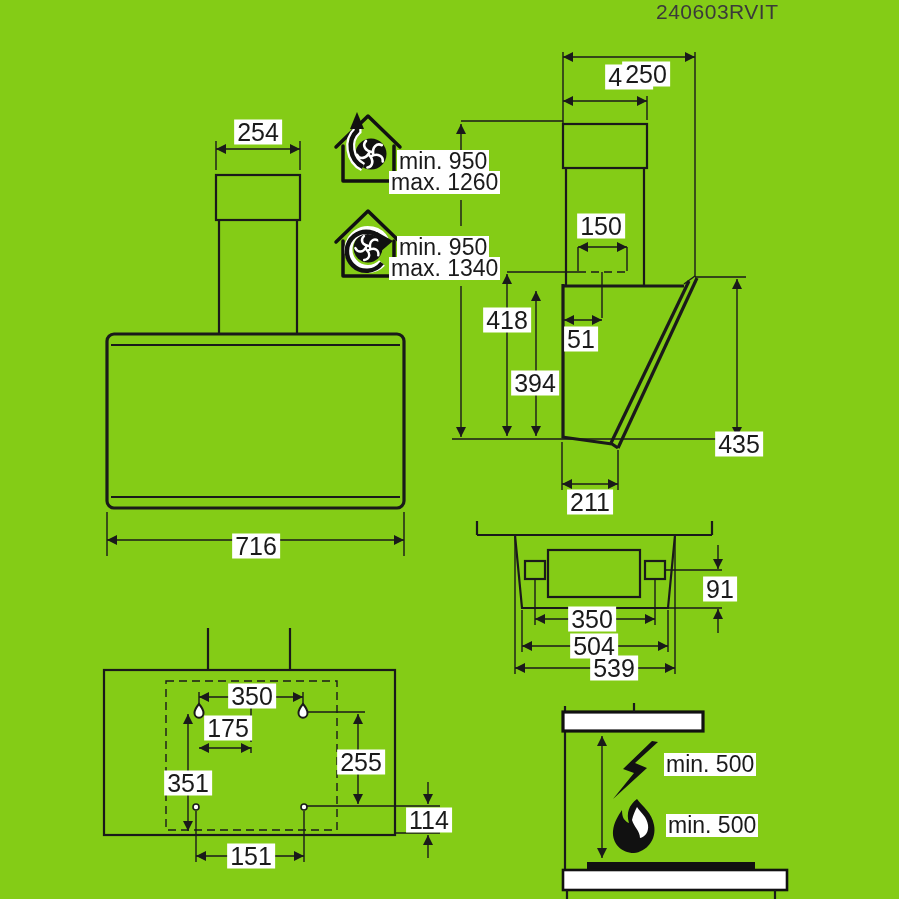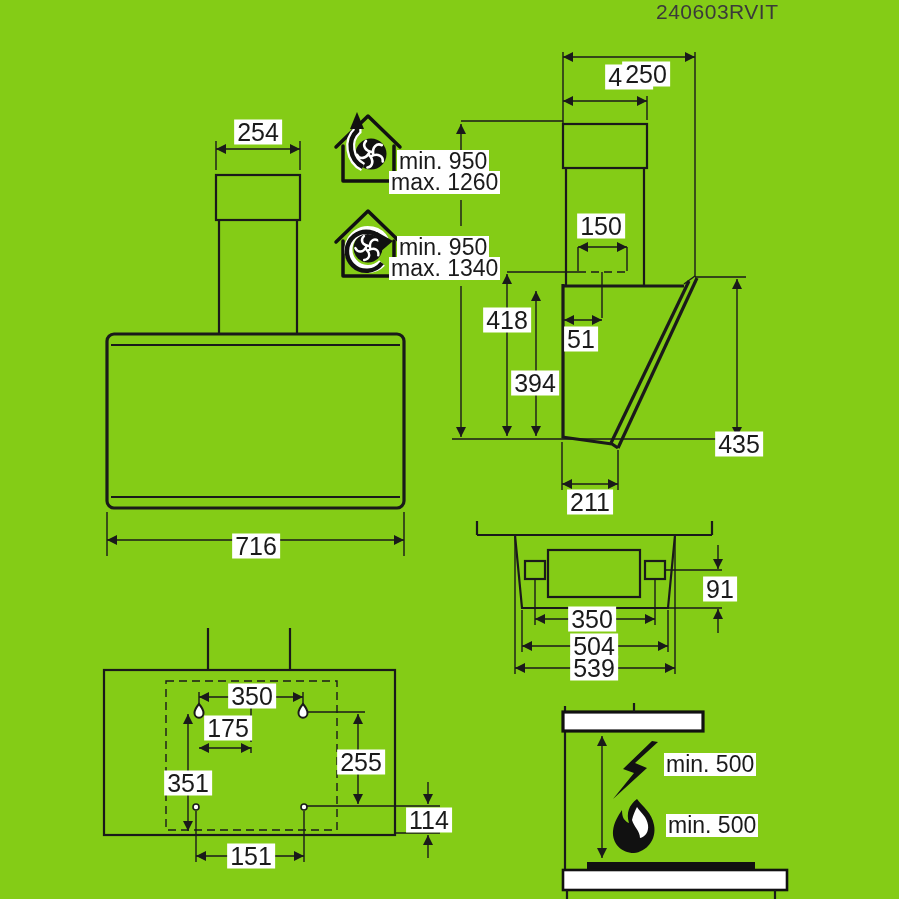--- a/index.html
+++ b/index.html
@@ -191,21 +191,21 @@
   <span class="dim" style="left:601px;top:226px;">150</span>
   <span class="dim" style="left:581px;top:339px;">51</span>
   <span class="dim" style="left:507px;top:320px;">418</span>
   <span class="dim" style="left:535px;top:383px;">394</span>
   <span class="dim" style="left:739px;top:412px;margin-top:32px;">435</span>
   <span class="dim" style="left:590px;top:502px;">211</span>
 
   <span class="dim" style="left:720px;top:589px;">91</span>
   <span class="dim" style="left:592px;top:619px;">350</span>
   <span class="dim" style="left:594px;top:646px;">504</span>
-  <span class="dim" style="left:594px;top:668px;">539</span>
+  <span class="dim" style="left:614px;top:668px;">539</span>
 
   <span class="dim" style="left:252px;top:696px;">350</span>
   <span class="dim" style="left:228px;top:728px;">175</span>
   <span class="dim" style="left:188px;top:783px;">351</span>
   <span class="dim" style="left:361px;top:762px;">255</span>
   <span class="dim" style="left:429px;top:820px;">114</span>
   <span class="dim" style="left:251px;top:856px;">151</span>
 
   <span class="txt" style="left:664px;top:753px;">min. 500</span>
   <span class="txt" style="left:666px;top:814px;">min. 500</span>

